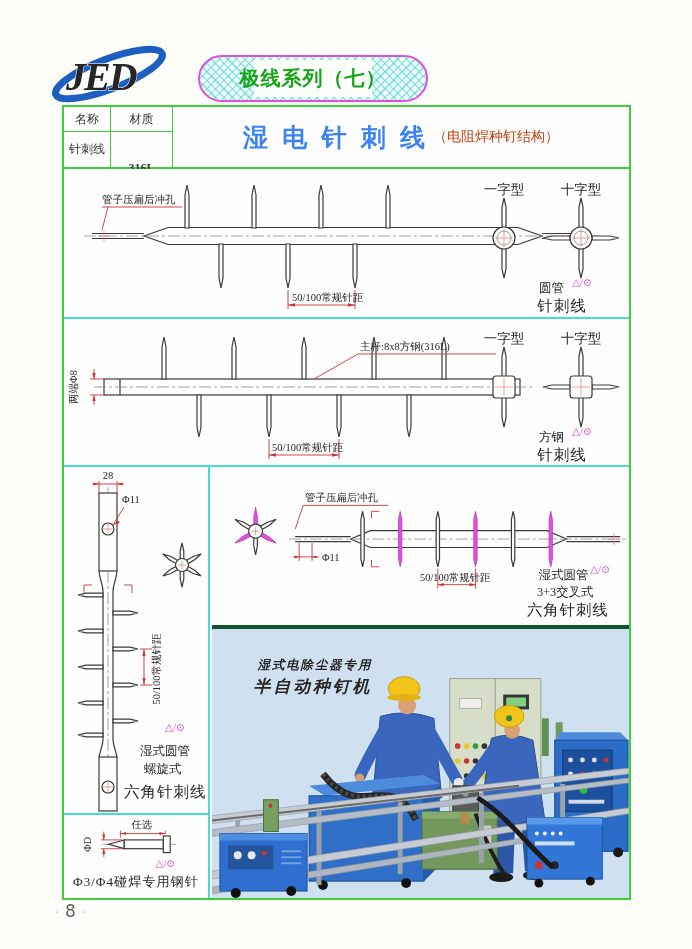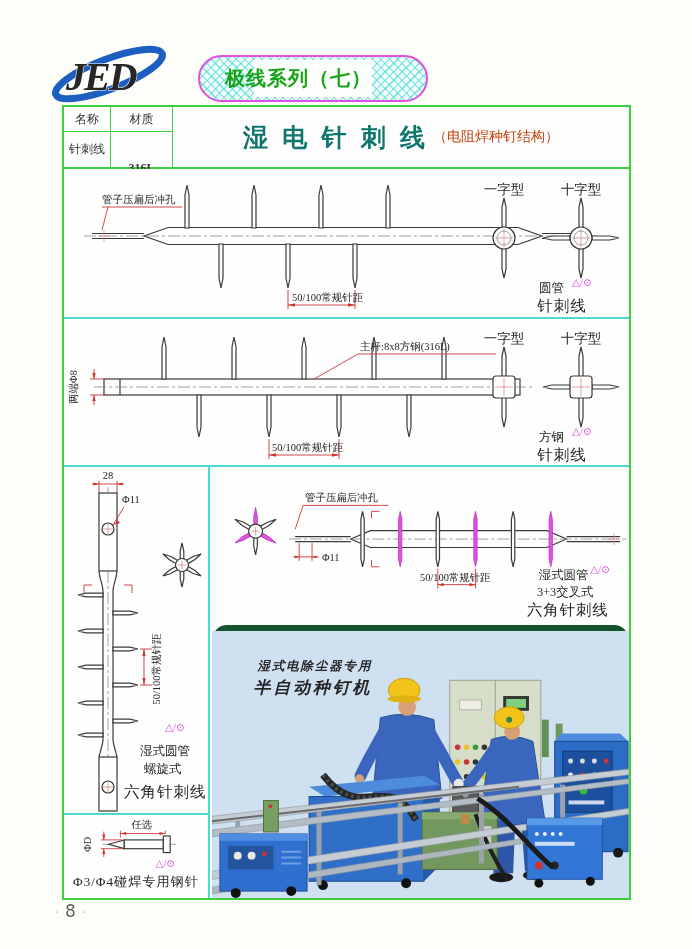--- a/index.html
+++ b/index.html
@@ -8,49 +8,49 @@
 
   .logo-wrap { position:absolute; left:46px; top:32px; width:132px; height:80px; }
 
   .badge { position:absolute; left:198px; top:55px; width:230px; height:47px;
            border:2px solid #e14fe1; border-radius:24px; overflow:hidden;
            background:
              repeating-linear-gradient(45deg, rgba(72,216,214,.55) 0 1.5px, transparent 1.5px 6px),
              repeating-linear-gradient(-45deg, rgba(72,216,214,.55) 0 1.5px, transparent 1.5px 6px),
              #f2fffd; }
   .badge-center { position:absolute; left:54px; right:54px; top:3px; bottom:3px;
-                  background:#fcfffc; display:flex; align-items:center; justify-content:flex-end; }
+                  background:#fcfffc; display:flex; align-items:center; justify-content:center; }
   .badge-text { color:#17a317; font-size:20px; font-weight:bold; letter-spacing:1px; white-space:nowrap; }
 
   .frame { position:absolute; left:62px; top:105px; width:569px; height:795px;
            border:2px solid #3ecf3e; background:#fefefe; }
 
   .info-table { position:absolute; left:0; top:0; width:100%; height:62px; border-bottom:2px solid #3ecf3e; }
   .col-name { position:absolute; left:0; top:0; width:47px; height:60px; border-right:1.5px solid #3ecf3e; }
   .col-mat  { position:absolute; left:47px; top:0; width:62px; height:72px; border-right:1.5px solid #3ecf3e; }
   .cell { display:flex; align-items:center; justify-content:center; font-size:12px; color:#333; }
   .cell.th { height:25px; border-bottom:1.5px solid #3ecf3e; }
   .cell.product { height:35px; }
   .cell.m1 { height:18px; border-bottom:1.5px solid #3ecf3e; font-weight:bold;margin-top:28px; }
   .cell.m2 { height:17px; }
   .title-area { position:absolute; left:109px; right:0; top:0; height:60px;
                 display:flex; align-items:center; justify-content:center; gap:4px; }
-  .main-title { font-size:25px; color:#0f766e; letter-spacing:4px; font-weight:600; white-space:nowrap; }
+  .main-title { font-size:25px; color:#3b82f6; letter-spacing:4px; font-weight:600; white-space:nowrap; }
   .sub-title  { font-size:14px; color:#c2410c; white-space:nowrap; }
 
   .sec { position:absolute; left:0; width:100%; background:#fefefe; }
   .sec1 { top:62px;  height:148px; }
   .sec2 { top:210px; height:148px; border-top:2px solid #49dbd9; }
   .sec3 { top:358px; bottom:0; border-top:2px solid #49dbd9;padding-left:12px; }
   .sec3-left  { position:absolute; left:0; top:0; bottom:0; width:146px; border-right:2px solid #49dbd9; }
   .spiral-box { position:absolute; left:0; top:0; width:144px; height:346px; }
   .pin-box    { position:absolute; left:0; top:346px; bottom:0; width:144px; border-top:2px solid #49dbd9; }
   .sec3-right { position:absolute; left:148px; right:0; top:0; bottom:0; }
   .cross6-box { position:absolute; left:0; top:0; right:0; height:158px; }
-  .photo-box  { position:absolute; left:0; top:158px; right:0; bottom:0; border-top:6px solid #14532d;border-radius:15px; }
+  .photo-box  { position:absolute; left:0; top:158px; right:0; bottom:0; border-top:4px solid #14532d; }
 
   svg.fit { display:block; width:100%; height:100%; }
 
   svg text { font-family:"Liberation Serif","DejaVu Serif",serif; fill:#262626; }
   .ln   { fill:none; stroke:#3a3a3a; stroke-width:1.2; }
   .paper{ fill:#fefefc; }
   .ln2  { fill:none; stroke:#909090; stroke-width:0.9; }
   .cl   { stroke:#8a8a8a; stroke-width:0.8; stroke-dasharray:12 3 3 3; fill:none; }
   .redln{ fill:none; stroke:#cc3333; stroke-width:0.9; }
   .redln2{ fill:none; stroke:#d97b7b; stroke-width:0.7; }

